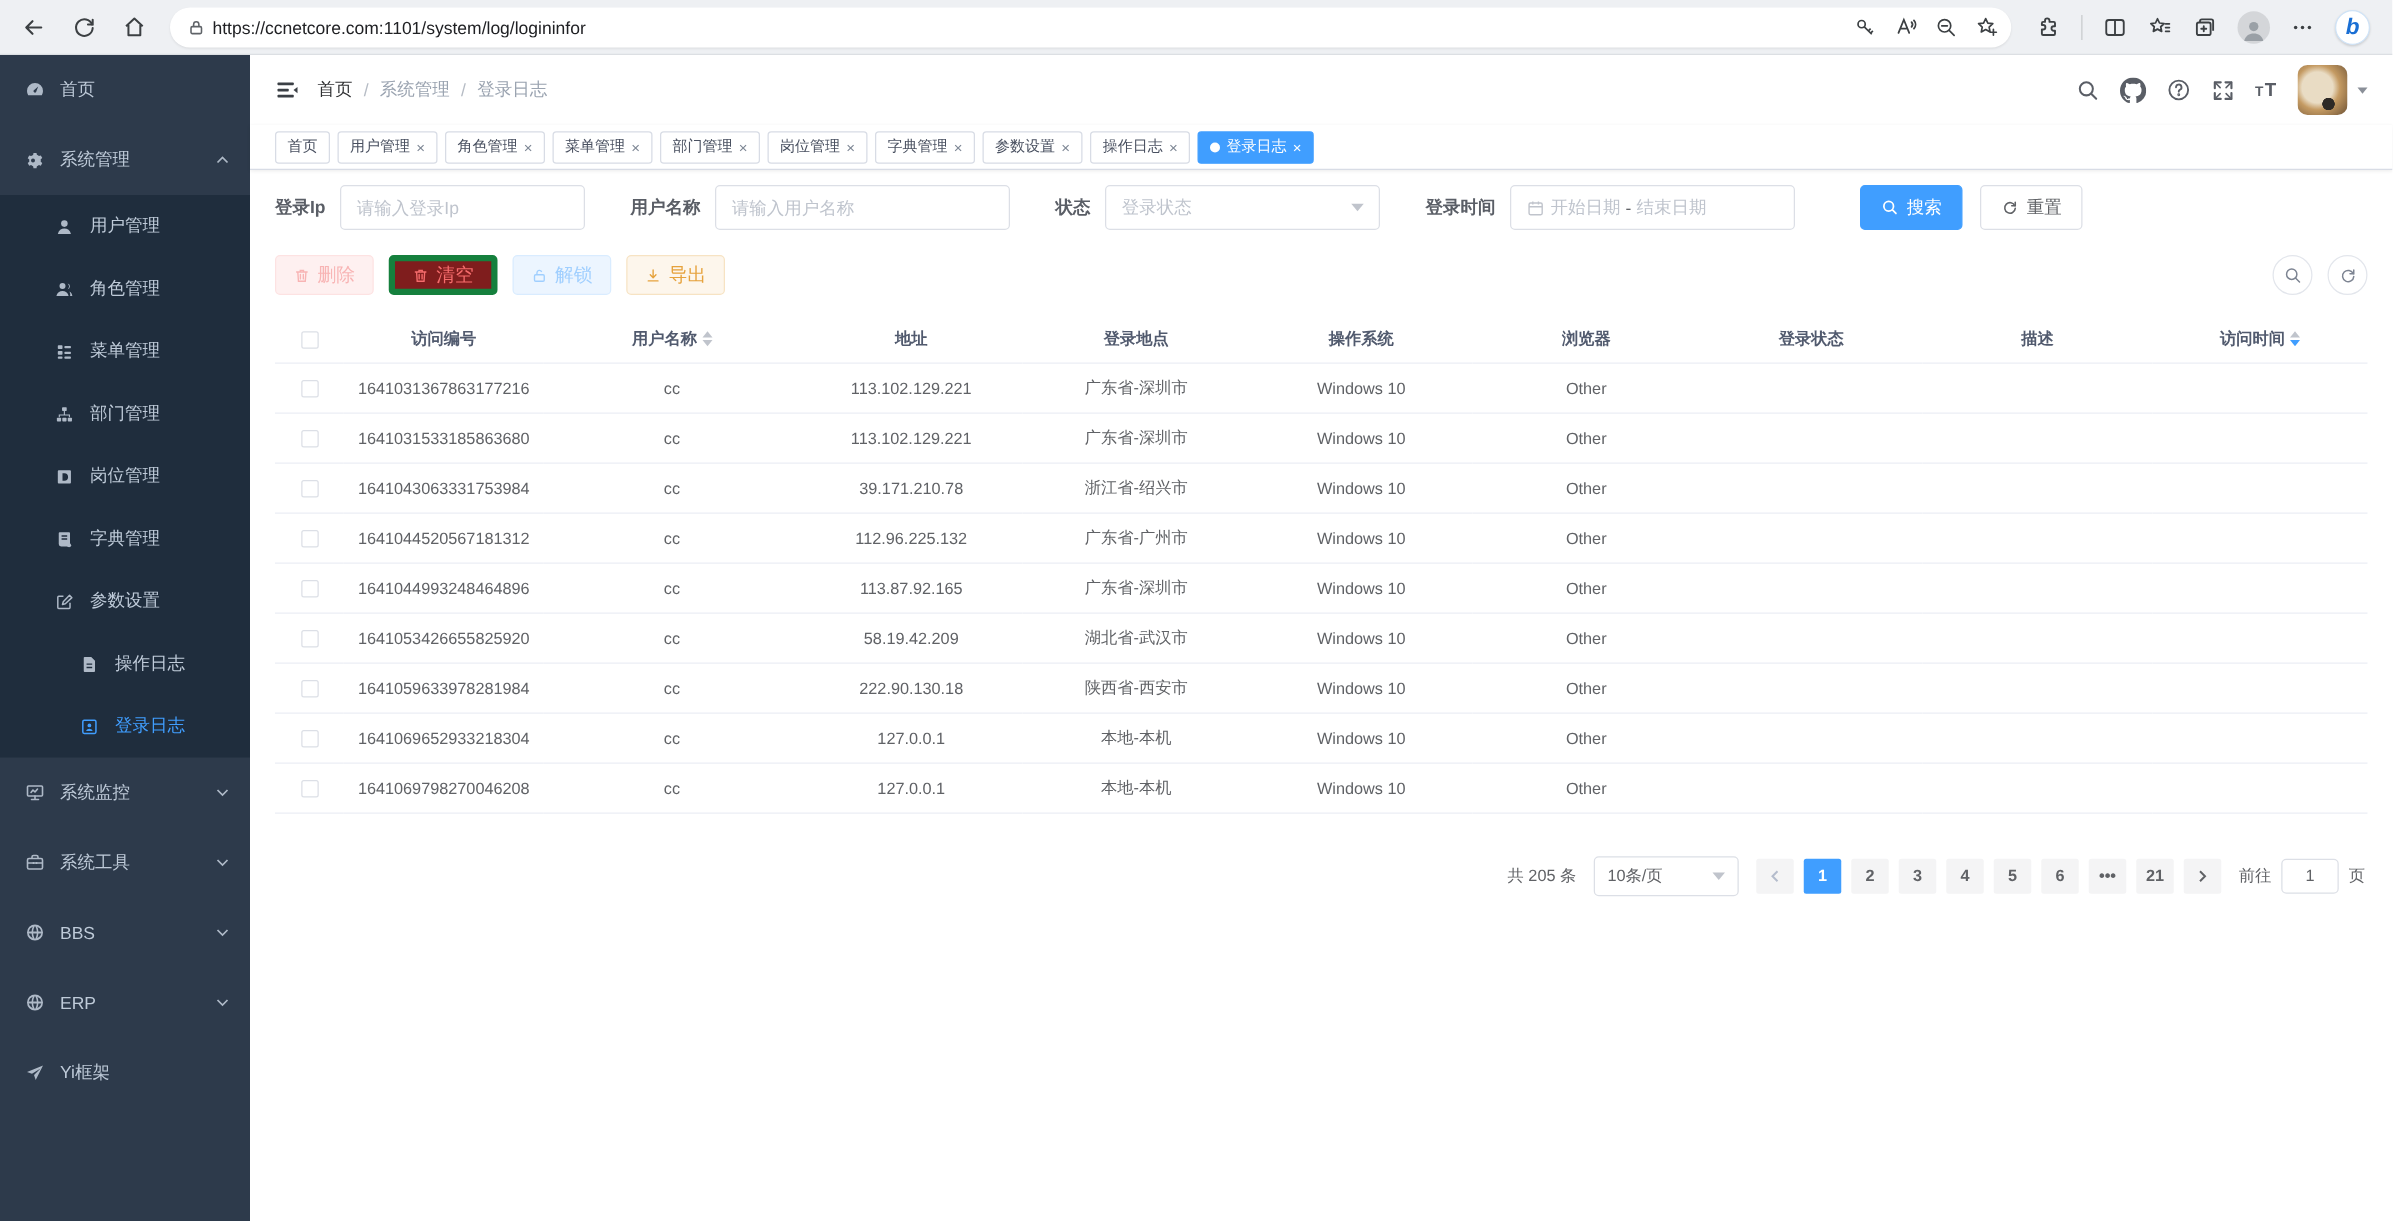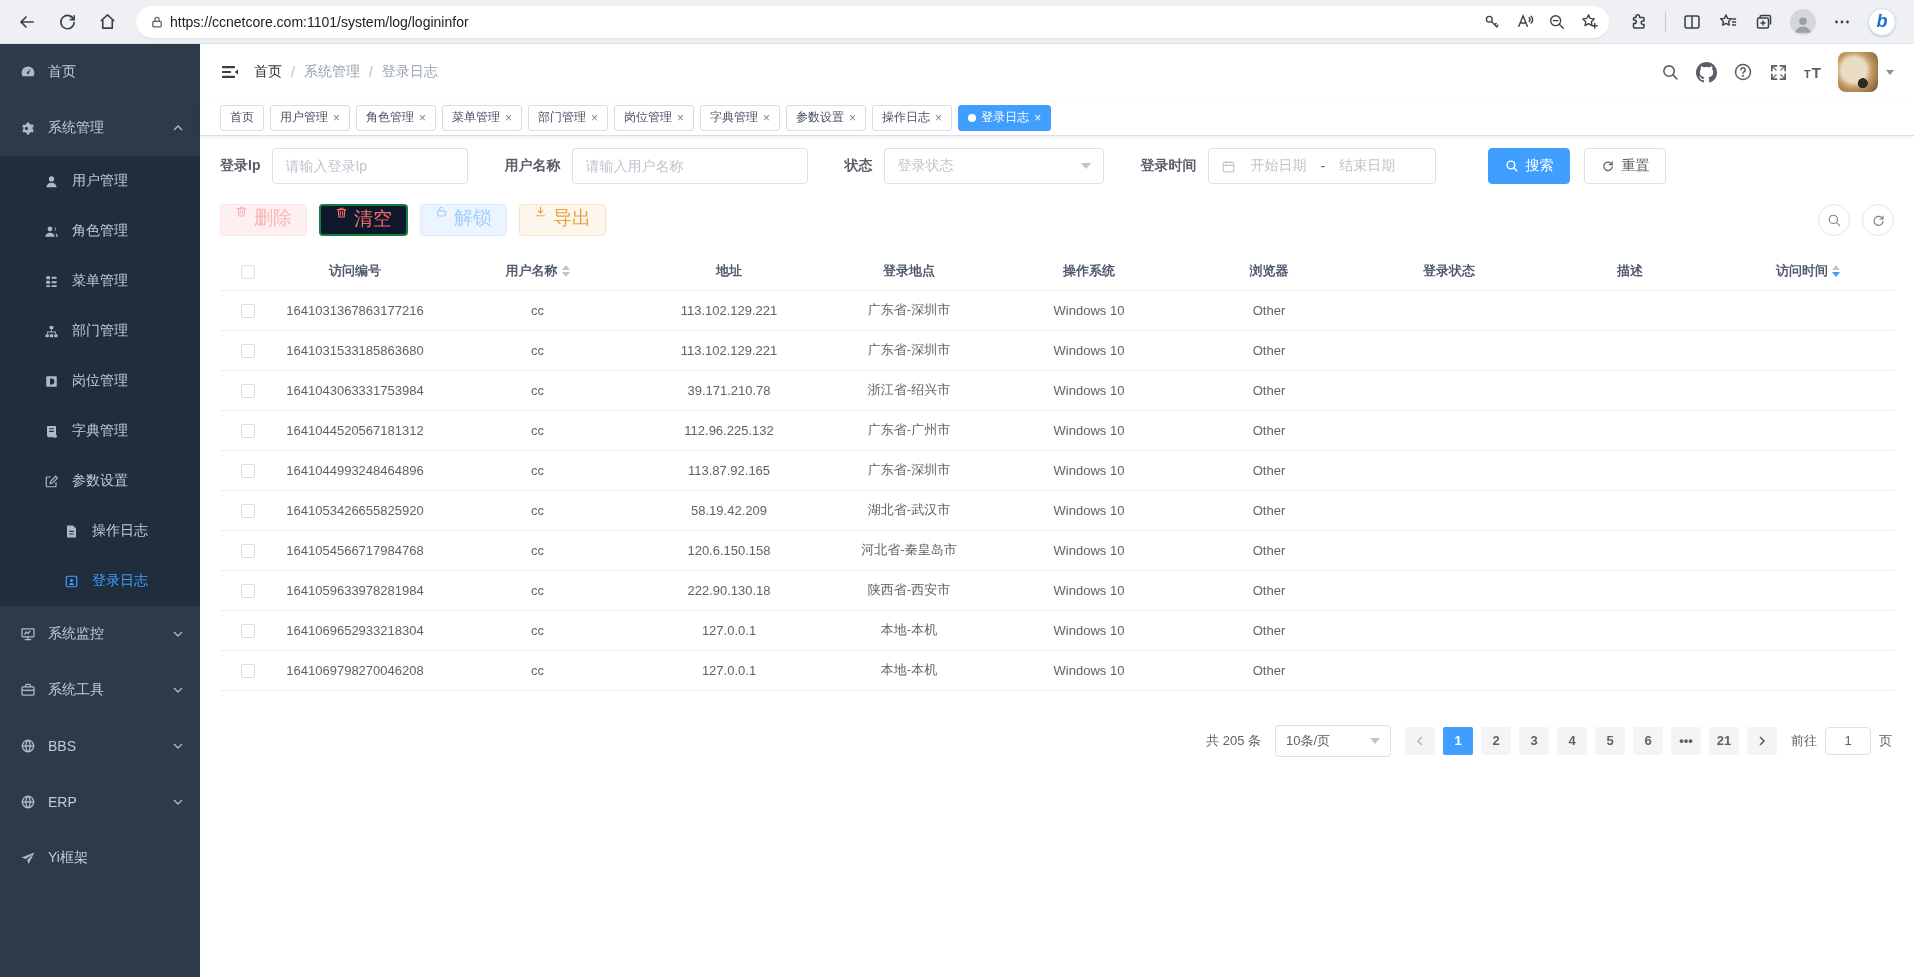--- a/index.html
+++ b/index.html
@@ -65,30 +65,30 @@
 
   
   .content{flex:1;padding:12px 20px 16px;overflow:hidden}
   .filter-row{display:flex;align-items:center;margin-bottom:20px}
   .f-item{display:flex;align-items:center;gap:12px;margin-right:36px}
   .f-label{font-size:14px;font-weight:700;color:#5a5e66;white-space:nowrap}
   .inp{height:36px;border:1px solid #dcdfe6;border-radius:4px;background:#fff;display:flex;align-items:center;padding:0 12px;font-size:14px;color:#606266}
   .inp input{border:none;outline:none;width:100%;font-size:14px;color:#606266;font-family:inherit}
   .inp input::placeholder{color:#bfc4cd}
   .ph{color:#bfc4cd;white-space:nowrap}
-  .w-ip{width:196px}.w-user{width:236px}.w-status{width:220px;justify-content:space-between}.w-date{width:228px;gap:14px}
+  .w-ip{width:196px}.w-user{width:236px}.w-status{width:220px;justify-content:space-between}.w-date{width:228px;gap:4px}
   .sel-chev{width:0;height:0;border-left:5px solid transparent;border-right:5px solid transparent;border-top:6px solid #c0c4cc}
   .btn{height:36px;border-radius:4px;display:inline-flex;align-items:center;gap:6px;padding:0 16px;font-size:14px;border:1px solid #dcdfe6;background:#fff;color:#606266;cursor:pointer;white-space:nowrap}
   .btn.primary{background:var(--accent);border-color:var(--accent);color:#fff}
   .gap8{width:14px}
 
   .toolbar{display:flex;align-items:center;margin-bottom:16px}
-  .tbtn{height:32px;border-radius:4px;display:inline-flex;gap:6px;padding:0 14px;font-size:19px;margin-right:12px;cursor:pointer}
+  .tbtn{height:32px;border-radius:4px;display:inline-flex;align-items:center;gap:6px;padding:0 14px;font-size:15px;margin-right:12px;cursor:pointer}
   .tbtn.del{background:#fef0f0;border:1px solid #fde2e2;color:#f8b4b4}
-  .tbtn.clear{background:#0f172a;border:2px solid #15803d;color:#f56c6c}
+  .tbtn.clear{background:#7f1d1d;border:5px solid #15803d;color:#f56c6c}
   .tbtn.unlock{background:#ecf5ff;border:1px solid #d9ecff;color:#a0cfff}
   .tbtn.export{background:#fdf6ec;border:1px solid #f7e3c3;color:#e6a23c}
   .tool-right{margin-left:auto;display:flex;gap:12px}
   .circ{width:32px;height:32px;border-radius:50%;border:1px solid #e3e6ec;background:#fff;display:flex;align-items:center;justify-content:center;color:#7d8492;cursor:pointer}
 
   
   table{border-collapse:collapse;table-layout:fixed;width:1674px;font-size:13px}
   thead th{height:38px;font-weight:700;color:#515a6e;border-bottom:1px solid #ebeef5;text-align:center;white-space:nowrap}
   tbody td{height:40px;color:#606266;border-bottom:1px solid #ebeef5;text-align:center;white-space:nowrap;overflow:hidden}
   .th-in{display:inline-flex;align-items:center;gap:4px}
@@ -697,32 +697,20 @@
               <td>58.19.42.209</td>
               <td>湖北省-武汉市</td>
               <td>Windows 10</td>
               <td>Other</td>
               <td></td>
               <td></td>
               <td></td>
             </tr>
           <tr>
               <td><input type="checkbox" style=""></td>
-              <td>1641054566717984768</td>
-              <td>cc</td>
-              <td>120.6.150.158</td>
-              <td>河北省-秦皇岛市</td>
-              <td>Windows 10</td>
-              <td>Other</td>
-              <td></td>
-              <td></td>
-              <td></td>
-            </tr>
-          <tr>
-              <td><input type="checkbox" style=""></td>
               <td>1641059633978281984</td>
               <td>cc</td>
               <td>222.90.130.18</td>
               <td>陕西省-西安市</td>
               <td>Windows 10</td>
               <td>Other</td>
               <td></td>
               <td></td>
               <td></td>
             </tr>

